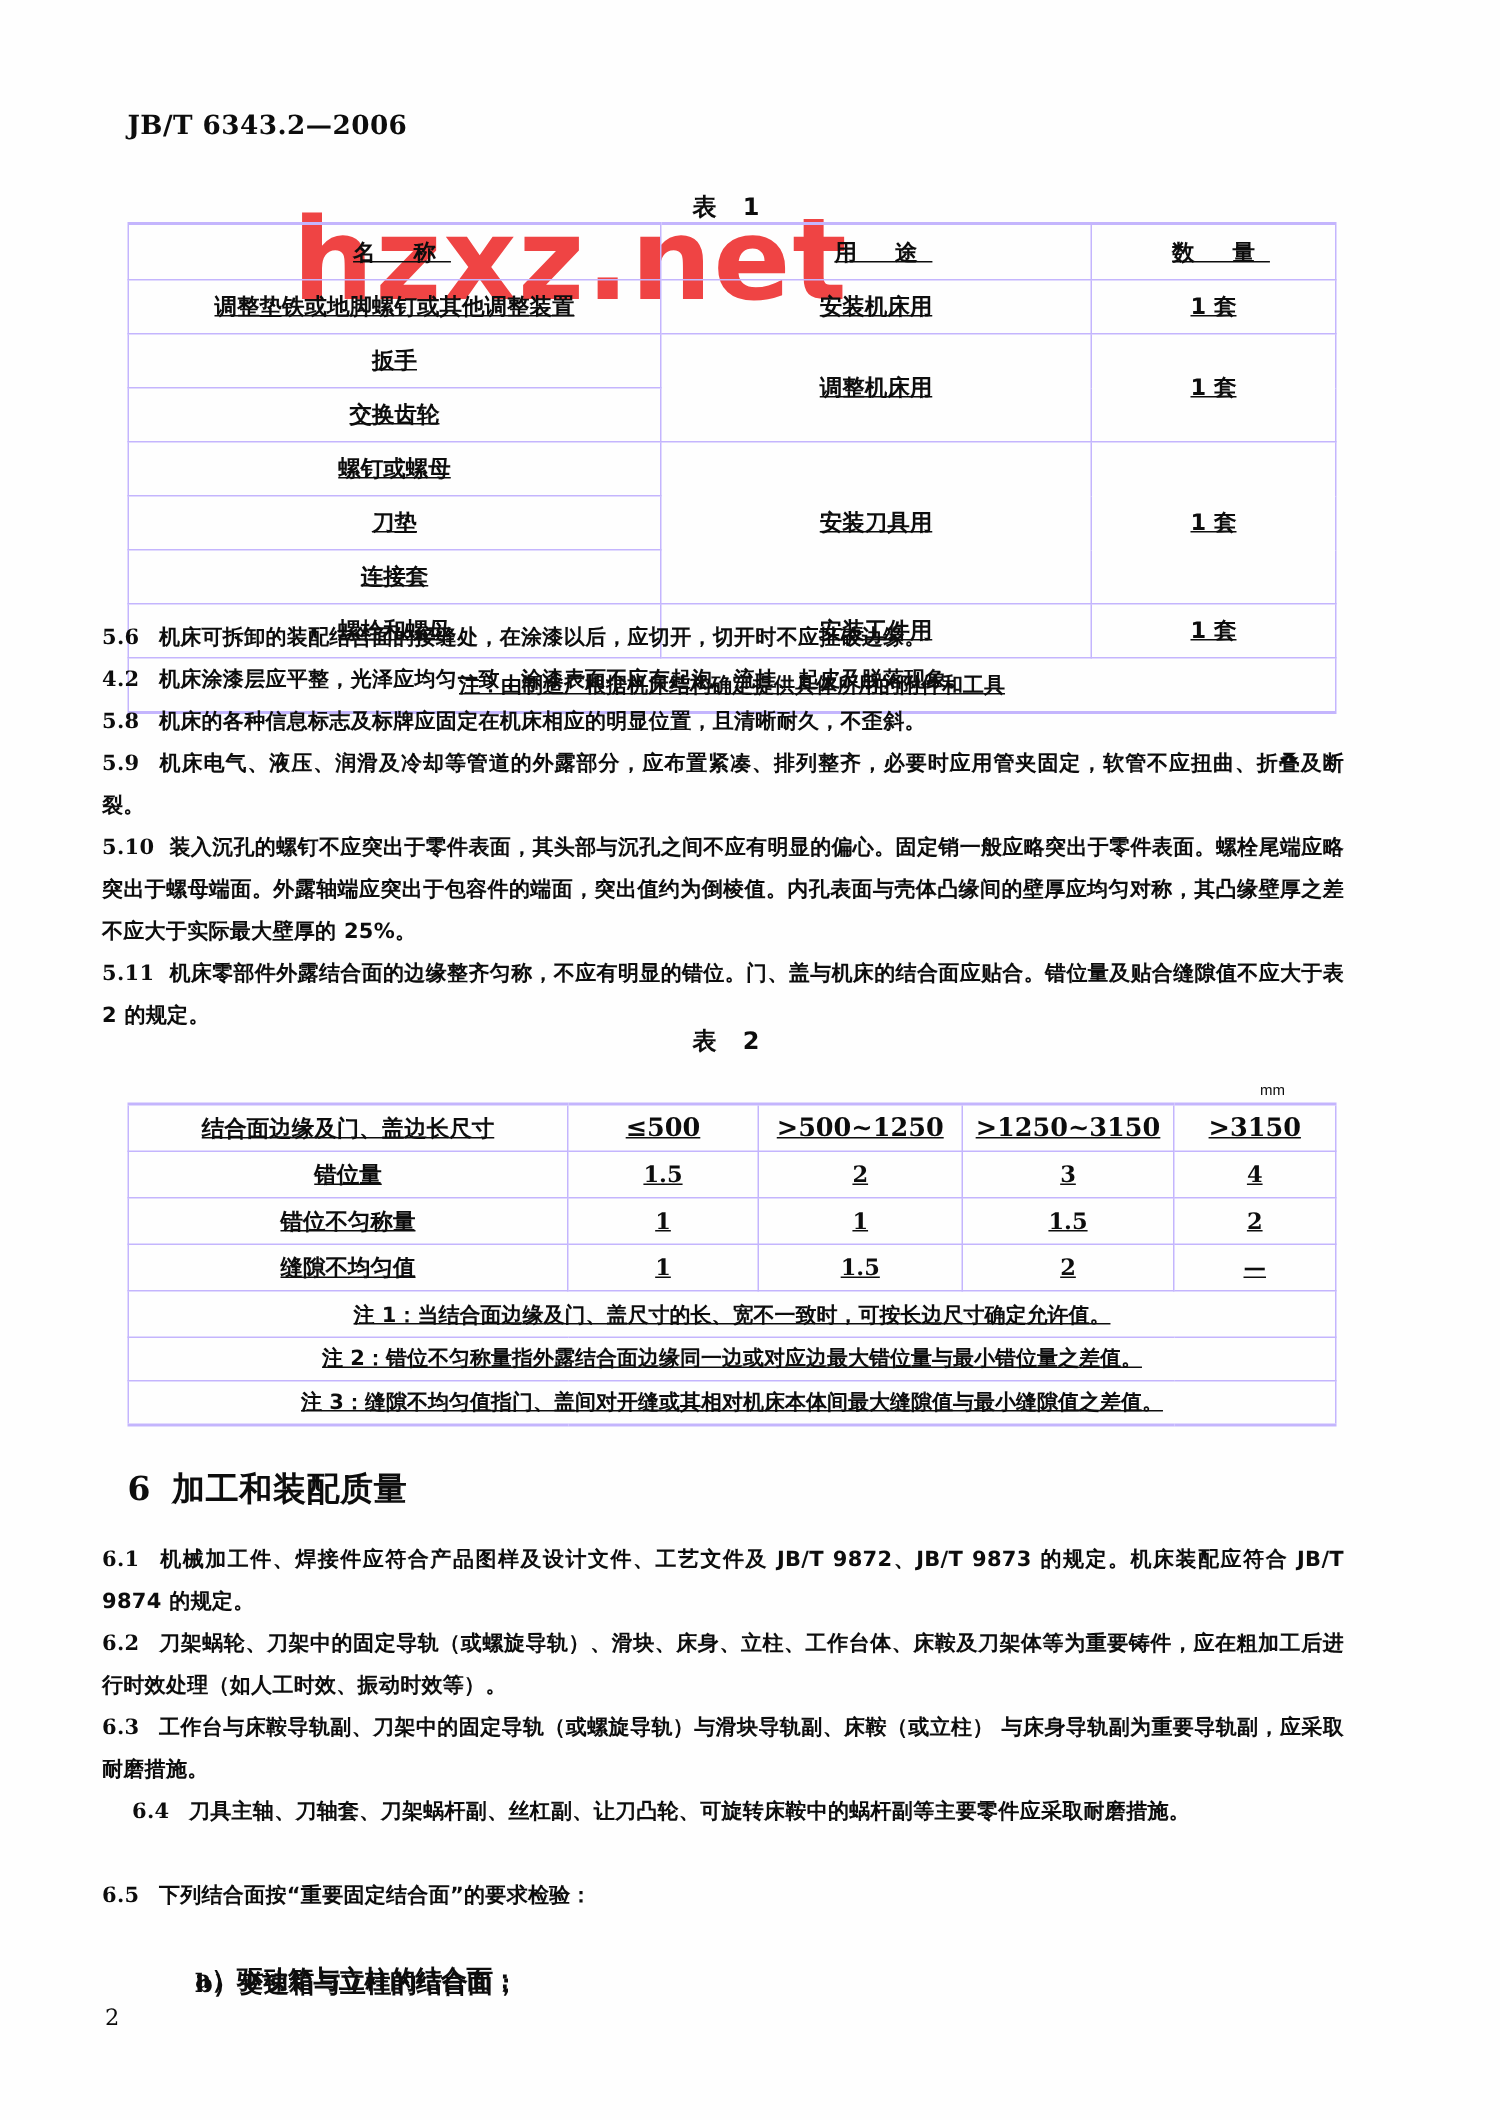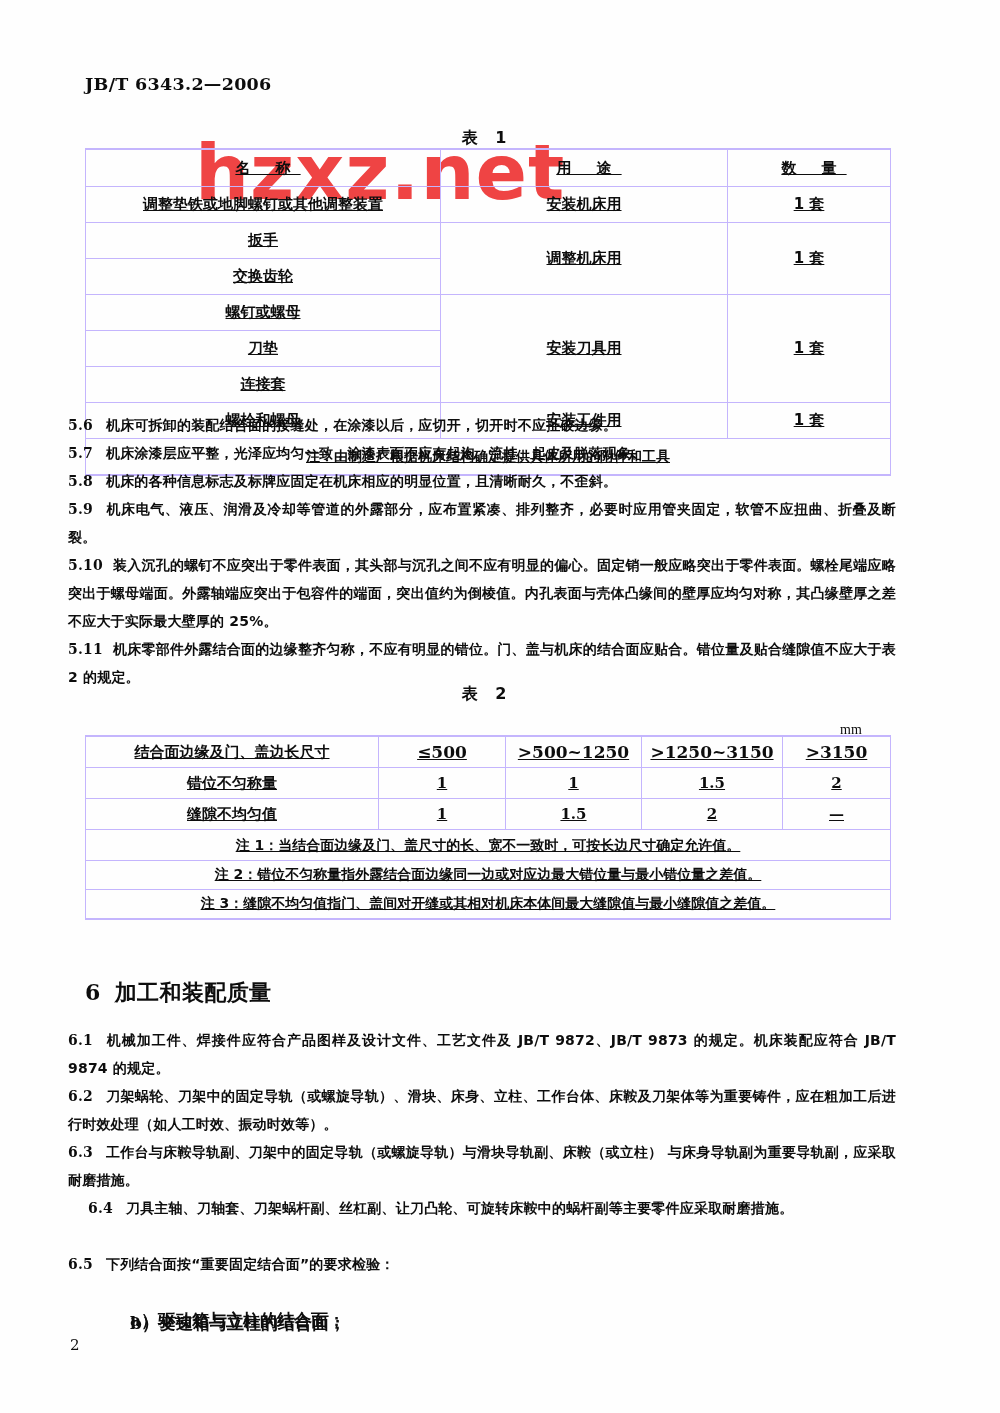--- a/index.html
+++ b/index.html
@@ -55,22 +55,22 @@
     font-size: 16px;
     font-weight: bold;
     letter-spacing: 6px;
     text-indent: 6px;
   }
   #caption-t1 { top: 128px; left: -16px; }
   #caption-t2 { top: 684px; left: -16px; }
 
   .unit-label {
     position: absolute;
-    font-size: 14px;
-    font-family: Liberation Serif, serif;
+    font-size: 10px;
+    font-family: Liberation Sans, sans-serif;
     text-align: center;
   }
   #unit-t2 { top: 722px; left: 840px; }
 
   
   table.doc-table {
     position: absolute;
     border-collapse: collapse;
     font-size: 15px;
     table-layout: fixed;
@@ -235,21 +235,21 @@
         <tr>
           <td class="note-cell outer-bottom" colspan="3">注：由制造厂根据机床结构确定提供具体所用的附件和工具</td>
         </tr>
       </tbody>
     </table>
 
     <div class="para" id="p-5-6">
       <span class="num">5.6</span><span class="gap1"></span><span>机床可拆卸的装配结合面的接缝处，在涂漆以后，应切开，切开时不应扯破边缘。</span>
     </div>
     <div class="para" id="p-5-7">
-      <span class="num">5.7</span><span class="gap1"></span><span>机床涂漆层应平整，光泽应均匀一致，涂漆表面不应有起泡、流挂、起皮及脱落现象。</span>
+      <span class="num">4.2</span><span class="gap1"></span><span>机床涂漆层应平整，光泽应均匀一致，涂漆表面不应有起泡、流挂、起皮及脱落现象。</span>
     </div>
     <div class="para" id="p-5-8">
       <span class="num">5.8</span><span class="gap1"></span><span>机床的各种信息标志及标牌应固定在机床相应的明显位置，且清晰耐久，不歪斜。</span>
     </div>
     <div class="para" id="p-5-9">
       <span class="num">5.9</span><span class="gap1"></span><span>机床电气、液压、润滑及冷却等管道的外露部分，应布置紧凑、排列整齐，必要时应用管夹固定，软管不应扭曲、折叠及断裂。</span>
     </div>
     <div class="para" id="p-5-10">
       <span class="num">5.10</span><span class="gap2"></span><span>装入沉孔的螺钉不应突出于零件表面，其头部与沉孔之间不应有明显的偏心。固定销一般应略突出于零件表面。螺栓尾端应略突出于螺母端面。外露轴端应突出于包容件的端面，突出值约为倒棱值。内孔表面与壳体凸缘间的壁厚应均匀对称，其凸缘壁厚之差不应大于实际最大壁厚的 25%。</span>
     </div>
@@ -272,20 +272,27 @@
         <tr>
           <th class="outer-top">结合面边缘及门、盖边长尺寸</th>
           <th class="outer-top rangehdr">≤500</th>
           <th class="outer-top rangehdr">&gt;500~1250</th>
           <th class="outer-top rangehdr">&gt;1250~3150</th>
           <th class="outer-top rangehdr">&gt;3150</th>
         </tr>
       </thead>
       <tbody>
         <tr>
+          <td>错位量</td>
+          <td class="val">1.5</td>
+          <td class="val">2</td>
+          <td class="val">3</td>
+          <td class="val">4</td>
+        </tr>
+        <tr>
           <td>错位不匀称量</td>
           <td class="val">1</td>
           <td class="val">1</td>
           <td class="val">1.5</td>
           <td class="val">2</td>
         </tr>
         <tr>
           <td>缝隙不均匀值</td>
           <td class="val">1</td>
           <td class="val">1.5</td>

